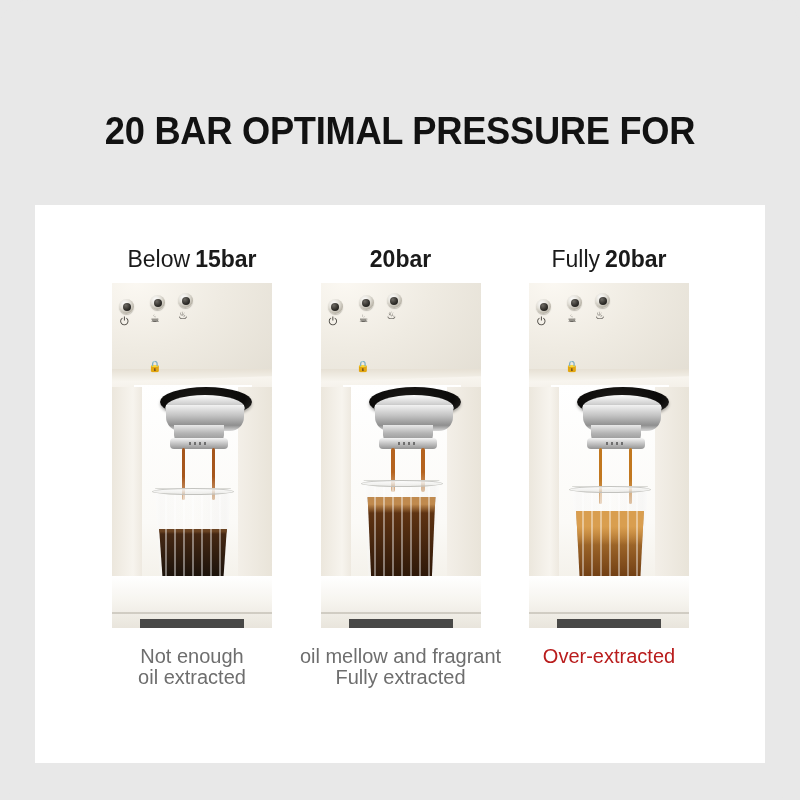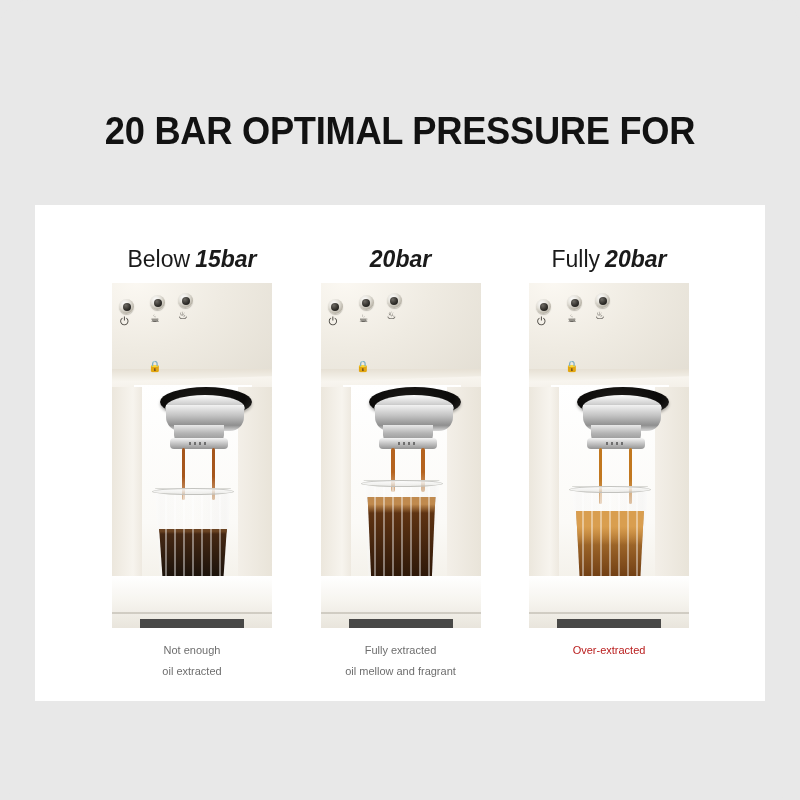--- a/index.html
+++ b/index.html
@@ -32,21 +32,21 @@
     transform: scaleX(0.93);
     transform-origin: center top;
     white-space: pre-line;
   }
   .headline .hl-line { display: block; }
 
   
   .card {
     position: absolute;
     left: 35px; top: 205px;
-    width: 730px; height: 496px;
+    width: 730px; height: 558px;
     background: #ffffff;
   }
 
   
   .columns {
     position: absolute;
     left: 63px; top: 30px;
     width: 605px; height: 500px;
     display: flex;
     justify-content: space-between;
@@ -60,21 +60,21 @@
 
   .col-head {
     height: 48px;
     display: flex; align-items: center; justify-content: center;
     font-family: "Liberation Sans Narrow", "Liberation Sans", sans-serif;
     font-size: 23px;
     color: #1a1a1a;
     white-space: nowrap;
   }
   .col-head .pre { font-weight: normal; margin-right: 5px; }
-  .col-head .strong { font-weight: bold; font-style: italic; }
+  .col-head .strong { font-weight: bold; }
 
   
   .photo {
     position: relative;
     width: 160px; height: 345px;
     overflow: hidden;
     background: #efece6;
   }
 
   
@@ -254,24 +254,24 @@
     pointer-events: none;
   }
   .cup-shadow {
     position: absolute; left: 34px; width: 94px; height: 12px;
     border-radius: 50%;
     background: radial-gradient(ellipse at 50% 50%, rgba(120,112,100,0.28), rgba(120,112,100,0) 70%);
   }
 
   
   .caption {
-    margin-top: 12px;
+    margin-top: 18px;
     text-align: center;
     font-family: "Liberation Sans Narrow", "Liberation Sans", sans-serif;
-    font-size: 11px;
+    font-size: 20px;
     line-height: 21px;
     color: #6e6e6e;
     white-space: nowrap;
   }
   .caption span { display: block; }
 </style>
 </head>
 <body style="background: rgb(232, 232, 232);">
 
 <div id="page" style="background: rgb(232, 232, 232); border-radius: 28px;">
@@ -378,22 +378,22 @@
             <div class="flutes"></div>
             <div class="cup-rim"></div>
           </div>
 
           <div class="base"></div>
           <div class="base-line"></div>
           <div class="base-dark"></div>
         </div>
 
         <div class="caption" style="color: rgb(110, 110, 110);">
+          <span>oil mellow and fragrant</span>
           <span>Fully extracted</span>
-          <span>oil mellow and fragrant</span>
         </div>
       </div>
 
       <div class="col">
         <div class="col-head">
           <span class="pre">Fully</span>
           <span class="strong">20bar</span>
         </div>
 
         <div class="photo">

